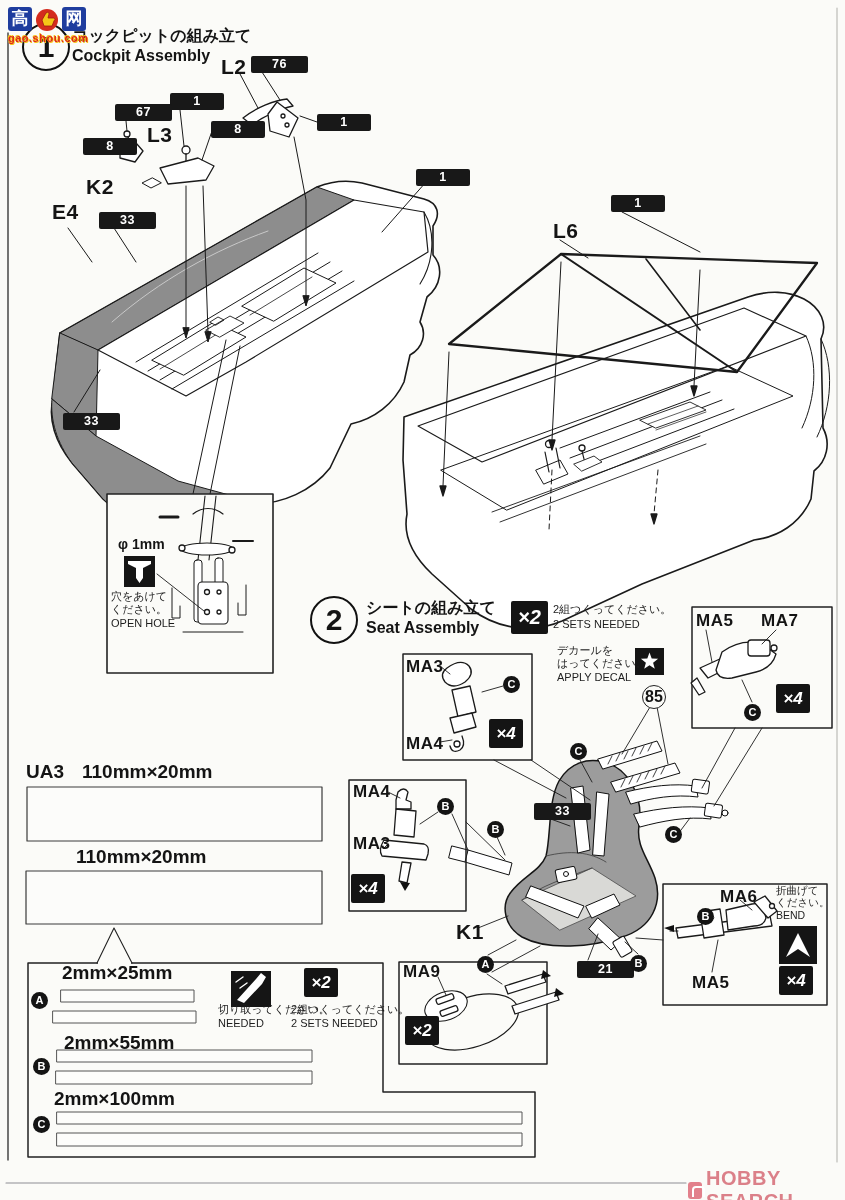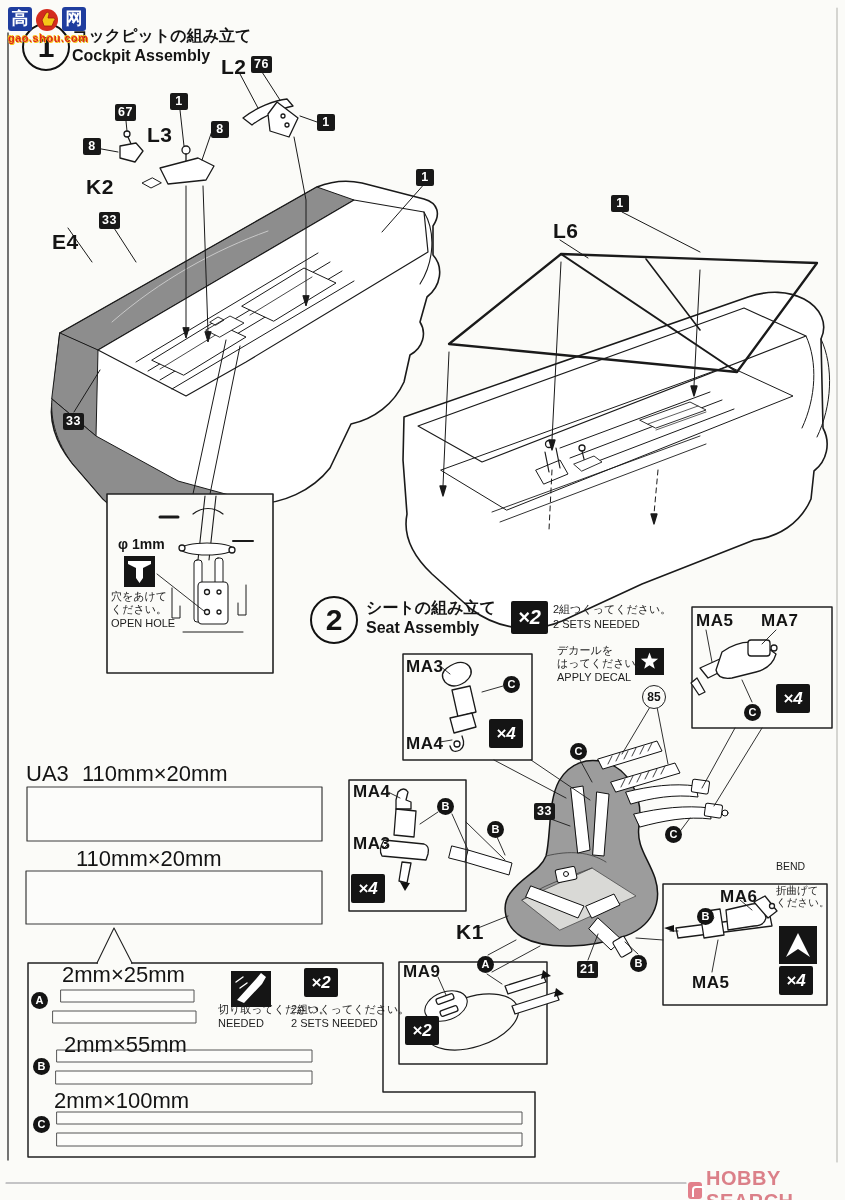--- a/index.html
+++ b/index.html
@@ -5,46 +5,46 @@
   html,body{margin:0;padding:0;background:#e8e8e4;}
   #sheet{
     position:relative;width:845px;height:1200px;background:#fbfbf8;
     font-family:"Liberation Sans","DejaVu Sans",sans-serif;color:#141414;
     overflow:hidden;
   }
   #art{position:absolute;left:0;top:0;z-index:1;}
   .lbl{position:absolute;z-index:2;white-space:nowrap;}
   .pbox{
     background:#181818;color:#fff;font-weight:bold;font-size:12.5px;
-    line-height:17px;height:17px;padding:0 3px;min-width:12px;text-align:center;
+    line-height:17px;height:17px;padding:0 21px;min-width:12px;text-align:center;
     border-radius:2px;letter-spacing:0.5px;
   }
   .pcode{font-weight:bold;font-size:21px;letter-spacing:0.5px;}
   .pcode.sm{font-size:17px;}
   .lcirc{
     width:17px;height:17px;border-radius:50%;background:#141414;color:#fff;
     font-size:11px;font-weight:bold;text-align:center;line-height:17px;
   }
   .mult{
     background:#141414;color:#fff;font-weight:bold;font-style:italic;
     width:34px;height:29px;text-align:center;line-height:29px;font-size:17px;
     border-radius:2px;
   }
   .mult.big{width:37px;height:33px;line-height:33px;font-size:20px;}
-  .dim{font-weight:normal;font-size:22px;}
+  .dim{font-weight:bold;font-size:19px;}
   .note{font-size:11px;line-height:13.5px;color:#1d1d1d;text-align:right;}
   .stepcirc{
     width:44px;height:44px;border:2.6px solid #111;border-radius:50%;
     background:#fbfbf8;text-align:center;line-height:44px;
     font-size:30px;font-weight:bold;
   }
   .steptitle{font-size:16px;font-weight:bold;line-height:20px;}
   .circ85{
     width:22px;height:22px;border:1.4px solid #222;border-radius:50%;
-    background:#fbfbf8;font-size:12px;font-weight:bold;text-align:center;line-height:22px;
+    background:#fbfbf8;font-size:16px;font-weight:bold;text-align:center;line-height:22px;
   }
   
   #gao{position:absolute;left:8px;top:6px;z-index:3;}
   #gao .row{display:flex;align-items:center;gap:2px;}
   #gao .bluebox{
     width:24px;height:24px;background:#1f3d9e;color:#fff;font-weight:bold;
     font-size:17px;text-align:center;line-height:24px;border-radius:3px;
   }
   #gao .site{
     color:#e02818;font-size:11px;font-weight:bold;letter-spacing:0.5px;
@@ -343,21 +343,21 @@
 <div class="lbl note" style="left:111px;top:603px">ください。</div>
 <div class="lbl note" style="left:111px;top:617px">OPEN HOLE</div>
 
 <div class="lbl note" style="left:557px;top:644px">デカールを</div>
 <div class="lbl note" style="left:557px;top:657px">はってください。</div>
 <div class="lbl note" style="left:557px;top:671px">APPLY DECAL</div>
 <div class="lbl circ85" style="left:642px;top:685px">85</div>
 
 <div class="lbl note" style="left:776px;top:884px;font-size:10.5px">折曲げて</div>
 <div class="lbl note" style="left:776px;top:896px;font-size:10.5px">ください。</div>
-<div class="lbl note" style="left:776px;top:860px;font-size:10.5px">BEND</div>
+<div class="lbl note" style="left:776px;top:909px;font-size:10.5px">BEND</div>
 
 <div class="lbl note" style="left:218px;top:1003px">切り取ってください。</div>
 <div class="lbl note" style="left:218px;top:1017px">NEEDED</div>
 <div class="lbl note" style="left:291px;top:1003px">2組つくってください。</div>
 <div class="lbl note" style="left:291px;top:1017px">2 SETS NEEDED</div>
 
 <div class="lbl pbox" style="left:251px;top:56px">76</div>
 <div class="lbl pbox" style="left:170px;top:93px">1</div>
 <div class="lbl pbox" style="left:317px;top:114px">1</div>
 <div class="lbl pbox" style="left:115px;top:104px">67</div>
@@ -366,21 +366,21 @@
 <div class="lbl pbox" style="left:99px;top:212px">33</div>
 <div class="lbl pbox" style="left:63px;top:413px">33</div>
 <div class="lbl pbox" style="left:416px;top:169px">1</div>
 <div class="lbl pbox" style="left:611px;top:195px">1</div>
 <div class="lbl pbox" style="left:534px;top:803px">33</div>
 <div class="lbl pbox" style="left:577px;top:961px">21</div>
 
 <div class="lbl pcode" style="left:221px;top:55px">L2</div>
 <div class="lbl pcode" style="left:147px;top:123px">L3</div>
 <div class="lbl pcode" style="left:86px;top:175px">K2</div>
-<div class="lbl pcode" style="left:52px;top:230px">E4</div>
+<div class="lbl pcode" style="left:52px;top:200px">E4</div>
 <div class="lbl pcode" style="left:553px;top:219px">L6</div>
 <div class="lbl pcode" style="left:456px;top:920px">K1</div>
 <div class="lbl pcode sm" style="left:406px;top:657px">MA3</div>
 <div class="lbl pcode sm" style="left:406px;top:734px">MA4</div>
 <div class="lbl pcode sm" style="left:696px;top:611px">MA5</div>
 <div class="lbl pcode sm" style="left:761px;top:611px">MA7</div>
 <div class="lbl pcode sm" style="left:353px;top:782px">MA4</div>
 <div class="lbl pcode sm" style="left:353px;top:834px">MA3</div>
 <div class="lbl pcode sm" style="left:720px;top:887px">MA6</div>
 <div class="lbl pcode sm" style="left:692px;top:973px">MA5</div>

